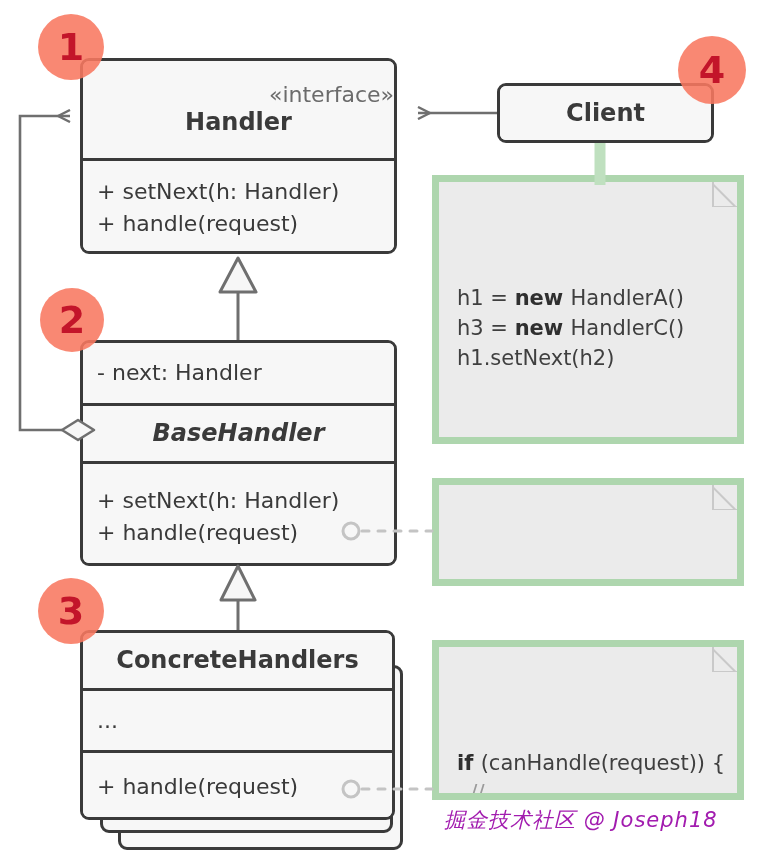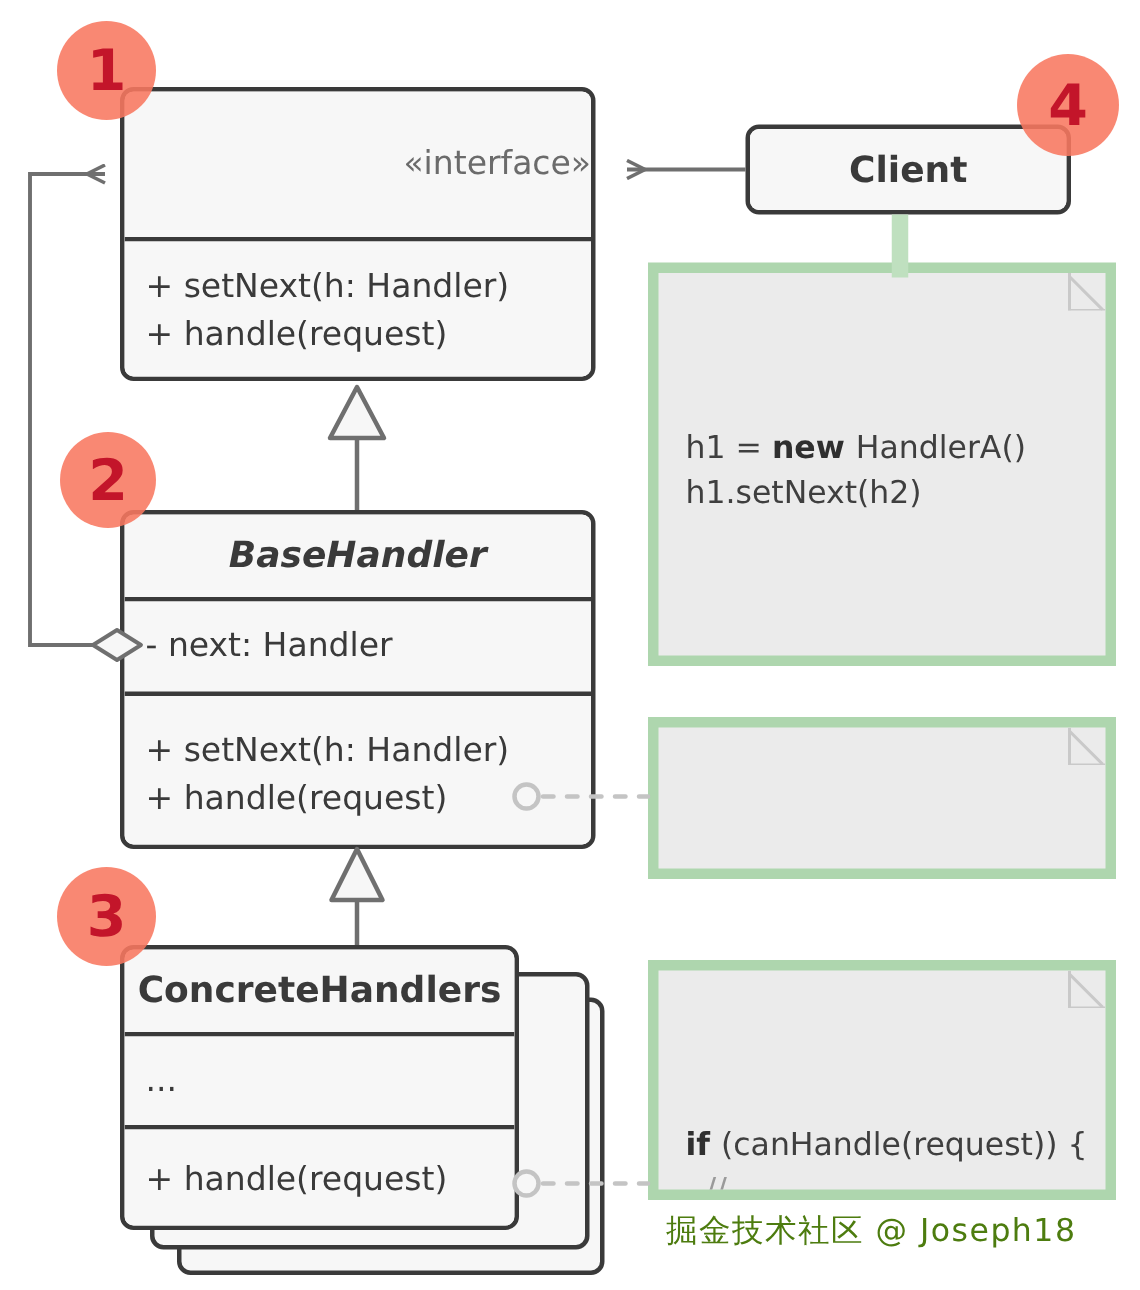--- a/index.html
+++ b/index.html
@@ -107,26 +107,27 @@
     font-size:38px;
     line-height:1;
     z-index:40;
   }
 
   
   svg.wires{position:absolute;left:0;top:0;width:760px;height:860px;z-index:5;pointer-events:none;}
 
   .wm{
     position:absolute;
-    color:#4d7c0f;
+    color:#a21caf;
     font-size:21px;
     letter-spacing:1px;
     z-index:50;
     white-space:nowrap;
     font-family:"DejaVu Sans","Liberation Sans",sans-serif;
+    font-style:italic;
   }
 </style>
 </head>
 <body>
 
 <div id="stage">
 
   <svg class="wires" xmlns="http://www.w3.org/2000/svg">
     <defs>
       <marker id="openarrow" markerWidth="16" markerHeight="14" refX="14" refY="7" orient="auto" markerUnits="userSpaceOnUse">
@@ -158,78 +159,79 @@
 
     
     <circle cx="351" cy="789" r="8" fill="#f7f7f7" stroke="#c4c4c4" stroke-width="3"></circle>
     <line x1="362" y1="789" x2="432" y2="789" stroke="#c4c4c4" stroke-width="3" stroke-dasharray="7 9" stroke-linecap="round"></line>
   </svg>
 
   <div class="umlbox" style="left:80px;top:58px;width:317px;height:196px;">
     <div class="sec" style="height:100px;">
       <div class="title">
         <span class="stereo">«interface»</span>
+        <span>Handler</span>
       </div>
     </div>
     <div class="sec" style="height:93px;">
       <div class="members">
         <div class="row">+ setNext(h: Handler)</div>
         <div class="row">+ handle(request)</div>
       </div>
     </div>
   </div>
 
   <div class="umlbox" style="left:497px;top:83px;width:217px;height:60px;">
     <div class="sec" style="height:100%;">
       <div class="title">Client</div>
     </div>
   </div>
 
   <div class="umlbox" style="left:80px;top:340px;width:317px;height:226px;">
+    <div class="sec" style="height:63px;">
+      <div class="members">
+        <div class="row">- next: Handler</div>
+      </div>
+    </div>
     <div class="sec" style="height:58px;">
       <div class="title italic">BaseHandler</div>
     </div>
-    <div class="sec" style="height:63px;">
-      <div class="members">
-        <div class="row">- next: Handler</div>
-      </div>
-    </div>
     <div class="sec" style="height:105px;">
       <div class="members">
         <div class="row">+ setNext(h: Handler)</div>
         <div class="row">+ handle(request)</div>
       </div>
     </div>
   </div>
 
   <div class="stackshadow" style="left:118px;top:665px;width:285px;height:185px;"></div>
   <div class="stackshadow" style="left:100px;top:648px;width:293px;height:185px;"></div>
 
-  <div class="umlbox" style="left:80px;top:630px;width:266px;height:190px;">
+  <div class="umlbox" style="left:80px;top:630px;width:315px;height:190px;">
     <div class="sec" style="height:58px;">
       <div class="title">ConcreteHandlers</div>
     </div>
     <div class="sec" style="height:62px;">
       <div class="members">
         <div class="row">...</div>
       </div>
     </div>
     <div class="sec" style="height:67px;">
       <div class="members">
         <div class="row">+ handle(request)</div>
       </div>
     </div>
   </div>
 
   <div class="note" style="left:432px;top:175px;width:312px;height:269px;">
     <div class="note-inner">
       <div class="foldline">
         <i class="d"></i><i class="h"></i><i class="v"></i>
       </div>
-      <span><div><span>h1 = </span><b>new </b><span>HandlerA()</span></div><div><span>h1.setNext(h2)</span></div></span>
+      <span><div><span>h1 = </span><b>new </b><span>HandlerA()</span></div><div><span>h3 = </span><b>new </b><span>HandlerC()</span></div><div><span>h1.setNext(h2)</span></div></span>
     </div>
   </div>
 
   <div class="note" style="left:432px;top:478px;width:312px;height:108px;">
     <div class="note-inner">
       <div class="foldline">
         <i class="d"></i><i class="h"></i><i class="v"></i>
       </div>
       
     </div>

